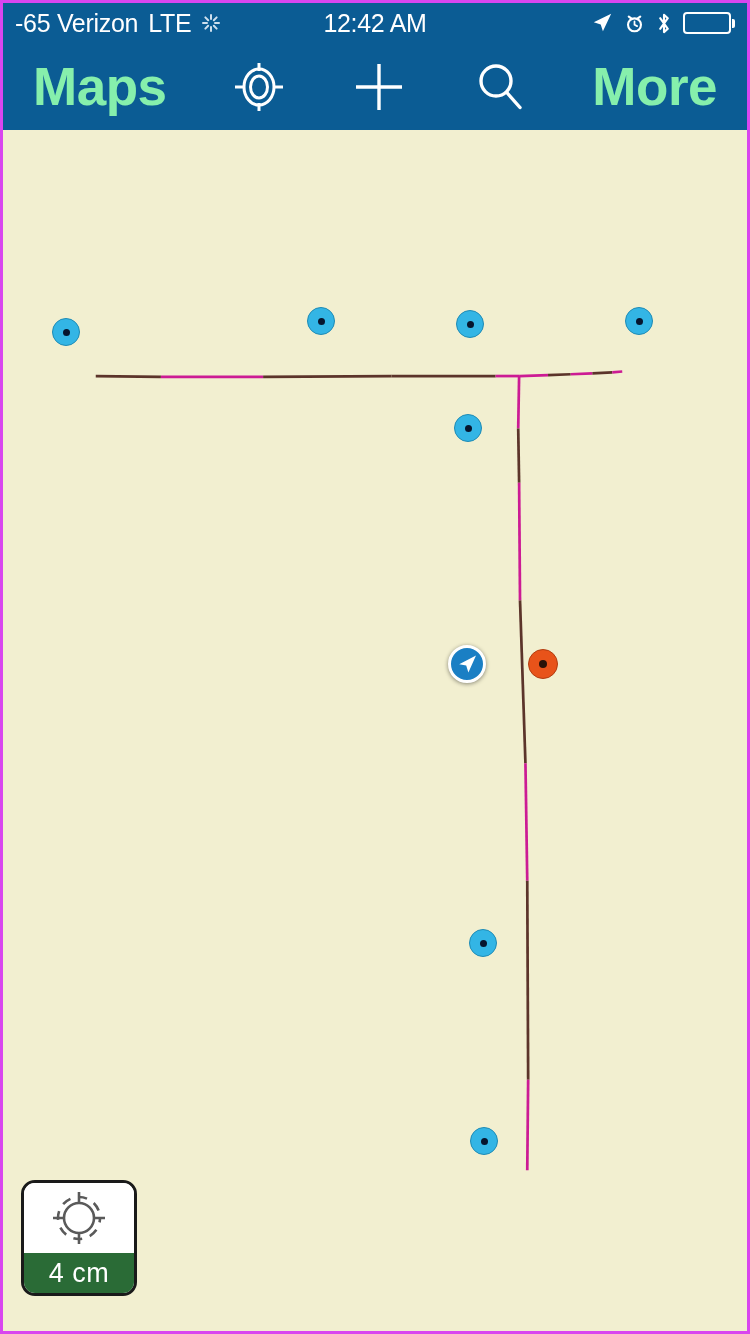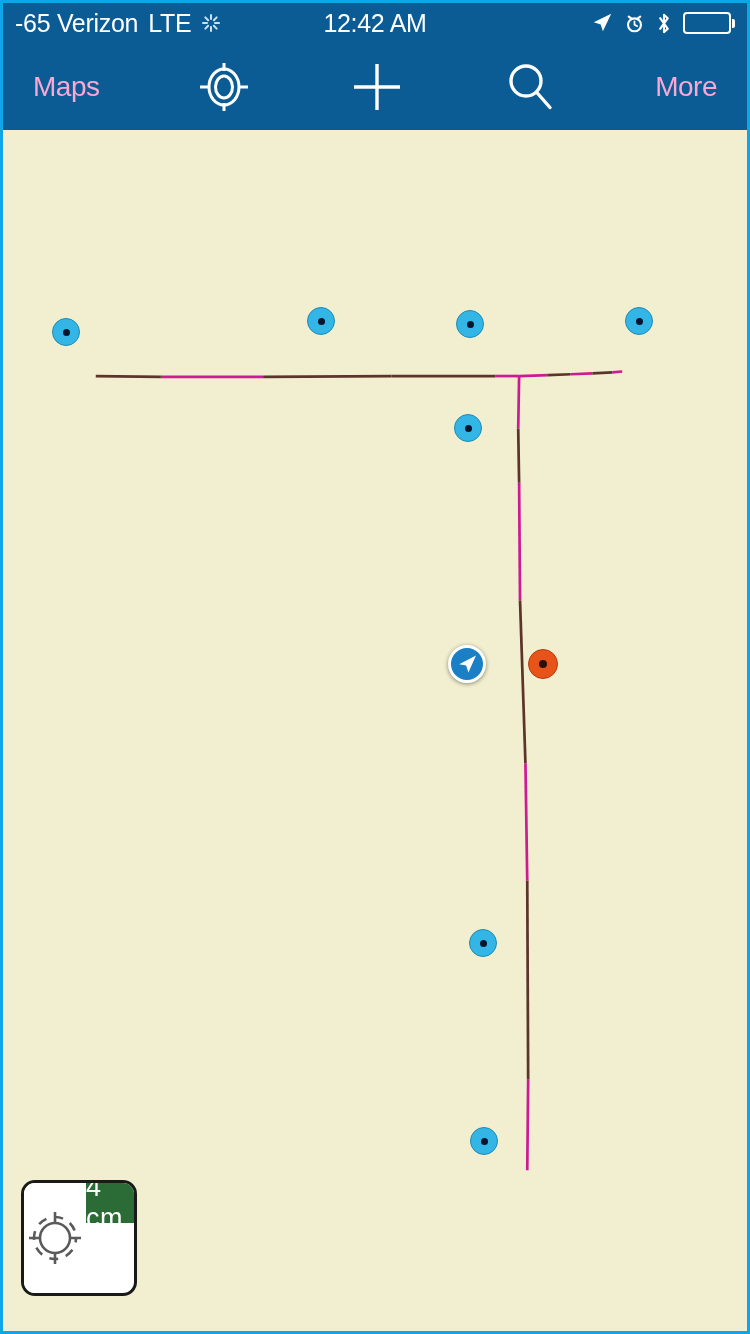--- a/index.html
+++ b/index.html
@@ -6,21 +6,21 @@
   html, body {
     width: 750px; height: 1334px;
     background: #0b5c94;
     font-family: "Liberation Sans", sans-serif;
     overflow: hidden;
   }
   #screen {
     position: relative;
     width: 750px; height: 1334px;
     background: #f2efd0;
-    border: 3px solid #0ea5e9;
+    border: 3px solid #d946ef;
     overflow: hidden;
   }
 
   
   #status-bar {
     position: absolute; top: 0; left: 0;
     width: 100%; height: 40px;
     background: #0b5c94;
     color: #ffffff;
     display: flex; align-items: center;
@@ -59,21 +59,21 @@
 
   
   #nav-bar {
     position: absolute; top: 40px; left: 0;
     width: 100%; height: 87px;
     background: #0b5c94;
     display: flex; align-items: center; justify-content: space-between;
     padding: 0 30px;
   }
   .nav-label {
-    color: #f9a8d4; font-size: 28px; font-weight: 400;
+    color: #86efac; font-size: 53px; font-weight: 700;
     letter-spacing: -0.5px; line-height: 1;
   }
   .nav-btn { display: flex; align-items: center; justify-content: center; cursor: pointer; }
 
   
   #map {
     position: absolute; top: 127px; left: 0;
     width: 750px; height: 1204px;
     background: #f2efd0;
     overflow: hidden;
@@ -124,21 +124,21 @@
 
   
   #scale-widget {
     position: absolute;
     left: 18px; bottom: 38px;
     width: 116px; height: 116px;
     background: #ffffff;
     border: 3px solid #1a1a1a;
     border-radius: 14px;
     overflow: hidden;
-    display: flex; flex-direction: row;
+    display: flex; flex-direction: column;
     cursor: pointer;
   }
   #scale-icon-area {
     flex: 1; display: flex; align-items: center; justify-content: center;
     background: #ffffff;
   }
   #scale-label {
     height: 40px; background: #2a6b36; color: #ffffff;
     display: flex; align-items: center; justify-content: center;
     font-size: 27px; letter-spacing: 0.5px;

